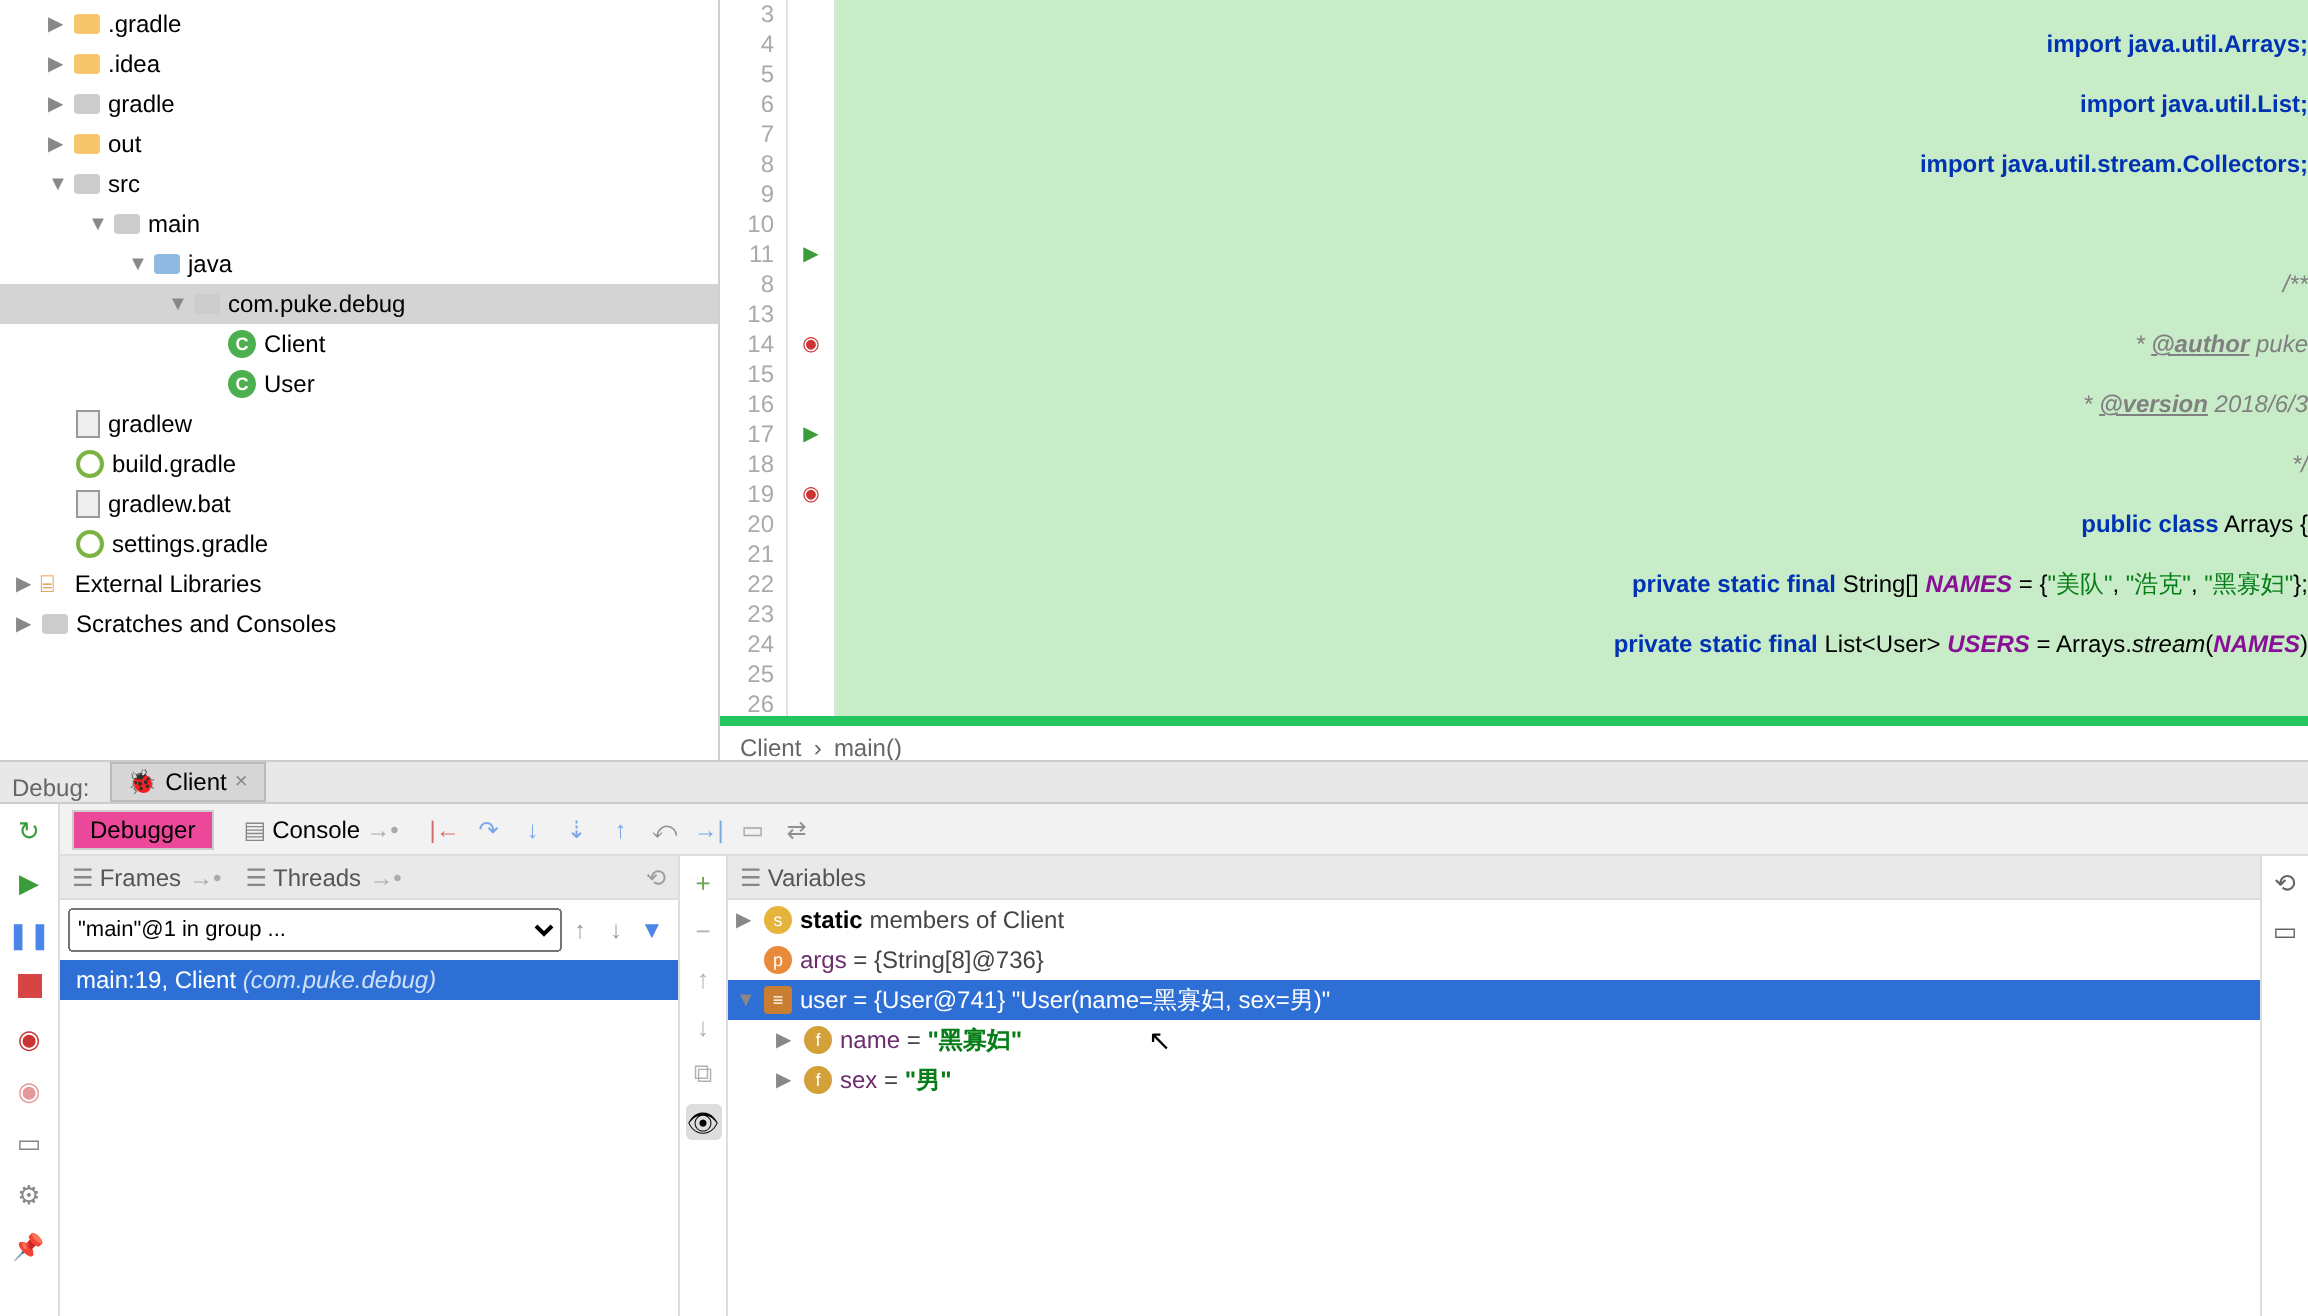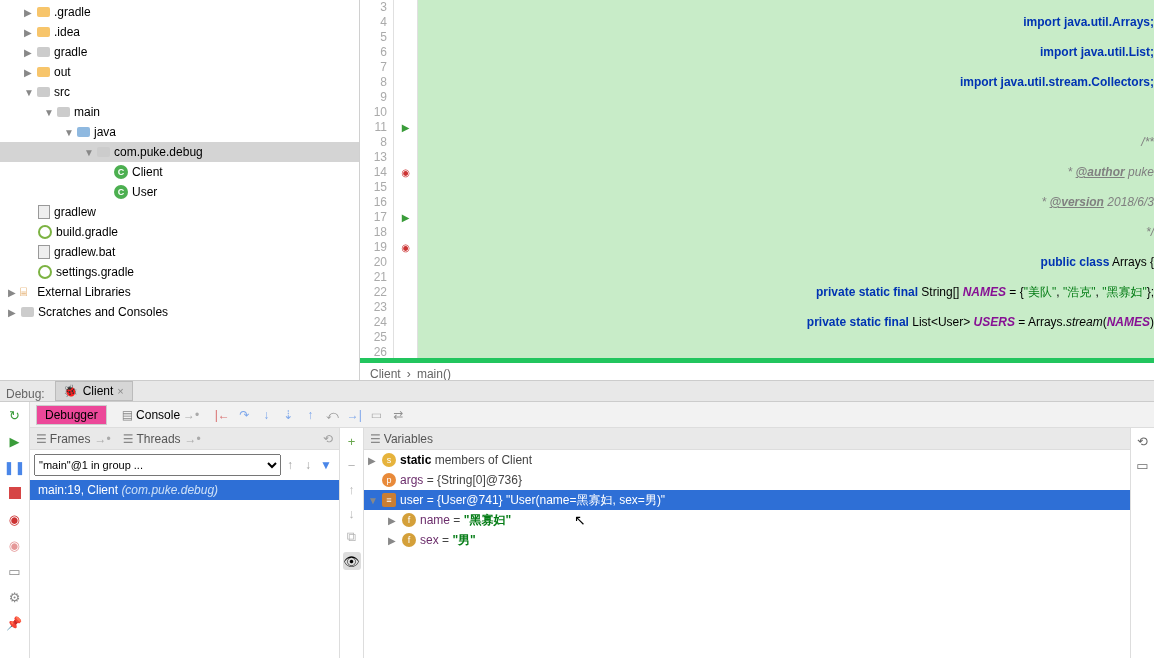--- a/index.html
+++ b/index.html
@@ -354,21 +354,21 @@
           </div>
           <div class="vars-body" style="position:relative">
             <div class="var-row">
                 <span class="arrow">▶</span>
                 <span class="badge b-s">s</span>
                 <span><b>static</b><span class="vval"> members of Client</span></span>
               </div>
             <div class="var-row">
                 <span class="arrow"></span>
                 <span class="badge b-p">p</span>
-                <span><span class="vname">args</span><span class="vval"> = {String[0]@736}</span></span>
+                <span><span class="vname">args</span><span class="vval"> = {String[8]@736}</span></span>
               </div>
             <div class="var-row selected">
                 <span class="arrow">▼</span>
                 <span class="badge b-e">≡</span>
                 <span><span class="vname">user</span><span class="vval"> = {User@741} "User(name=黑寡妇, sex=男)"</span></span>
               </div>
             <div class="var-row" style="padding-left:24px">
                 <span class="arrow">▶</span>
                 <span class="badge b-f">f</span>
                 <span><span class="vname">name</span><span class="vval"> = </span><b class="str">"黑寡妇"</b></span>

